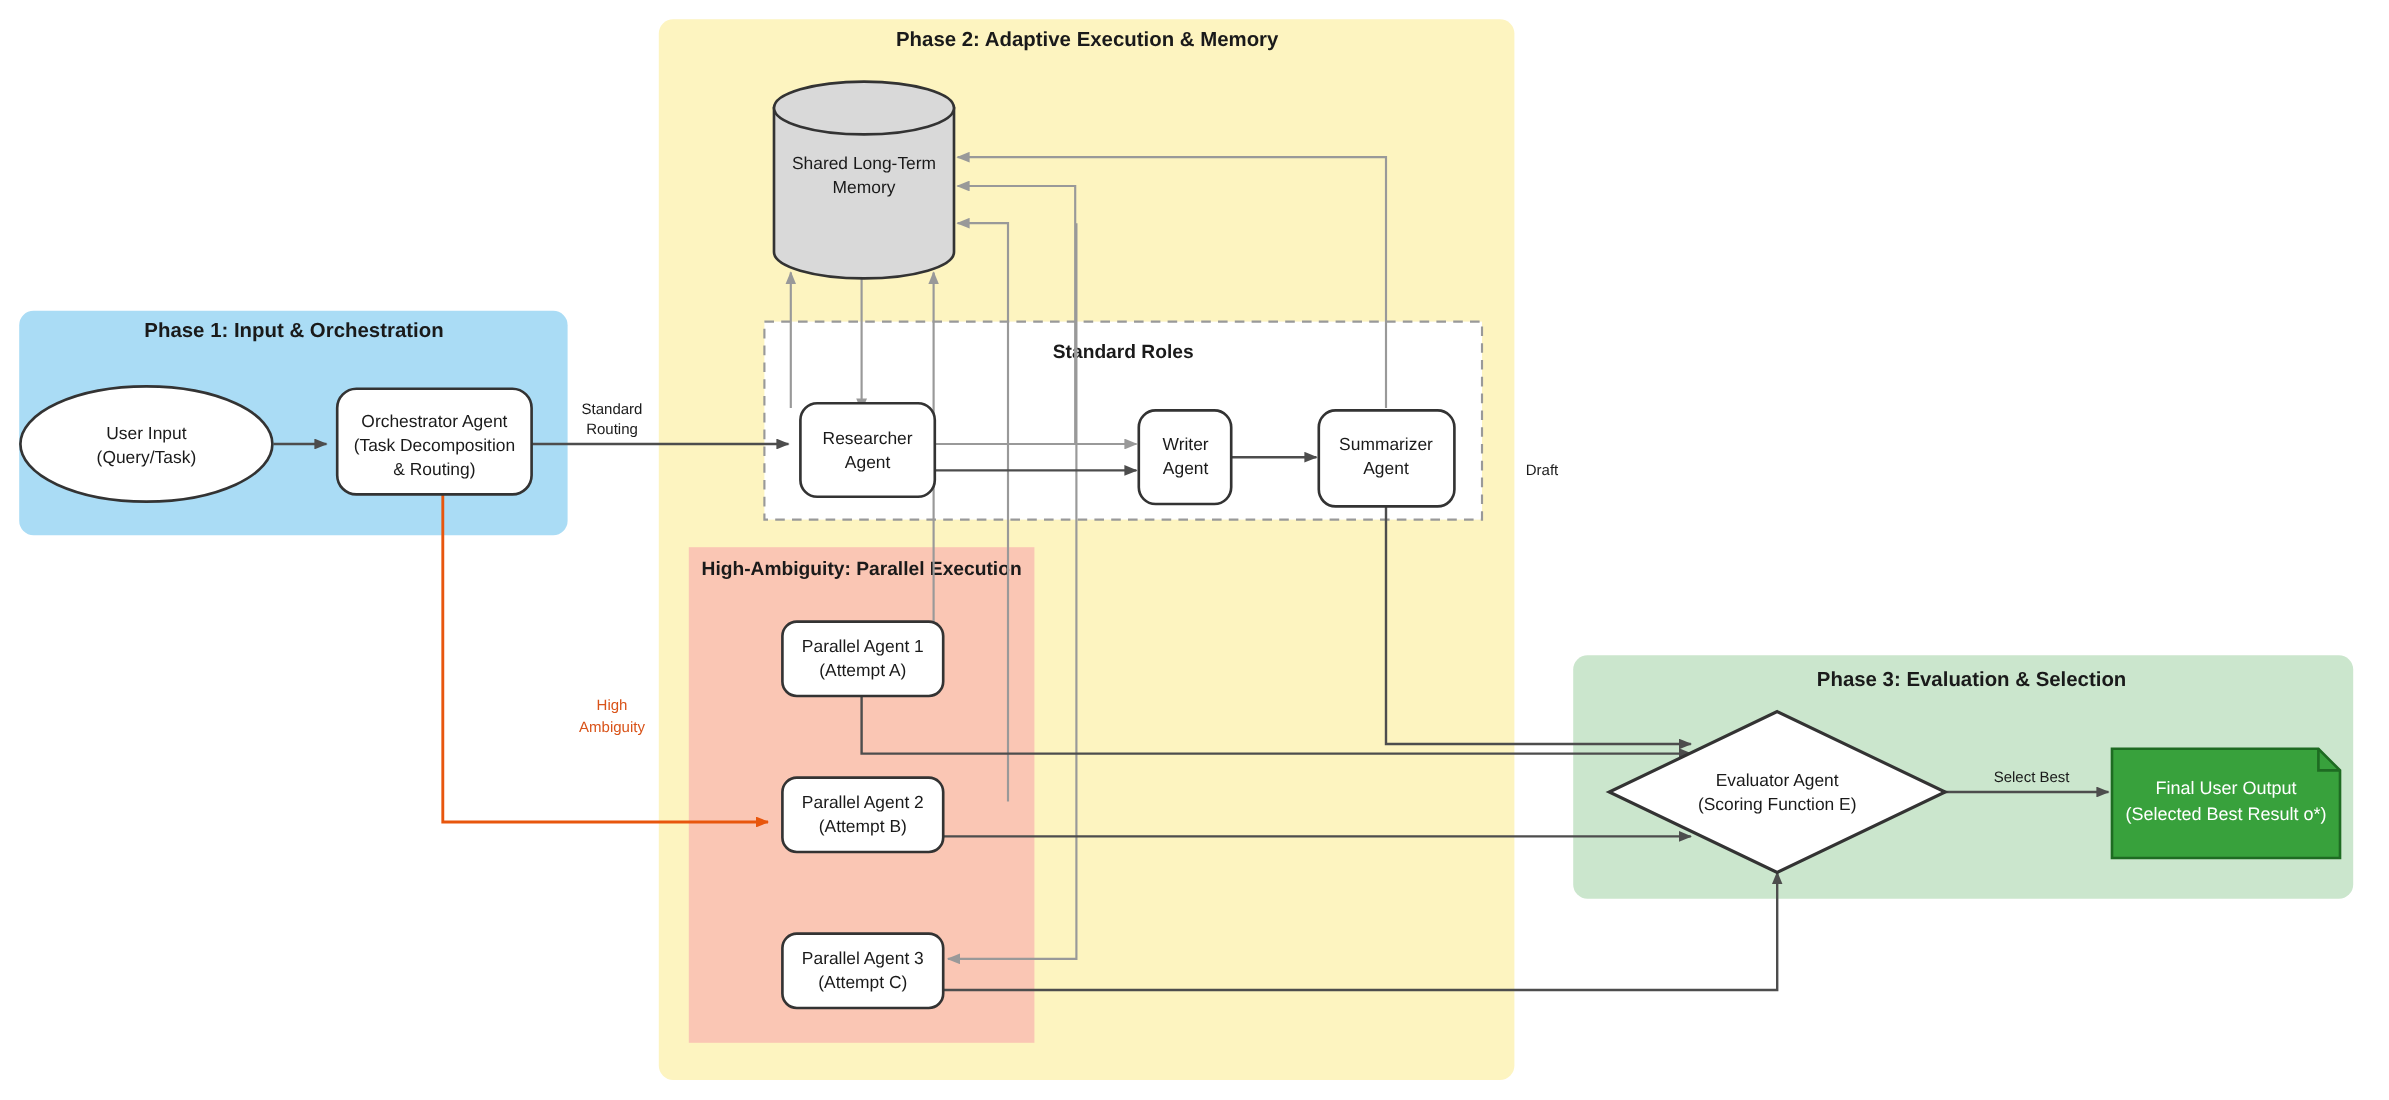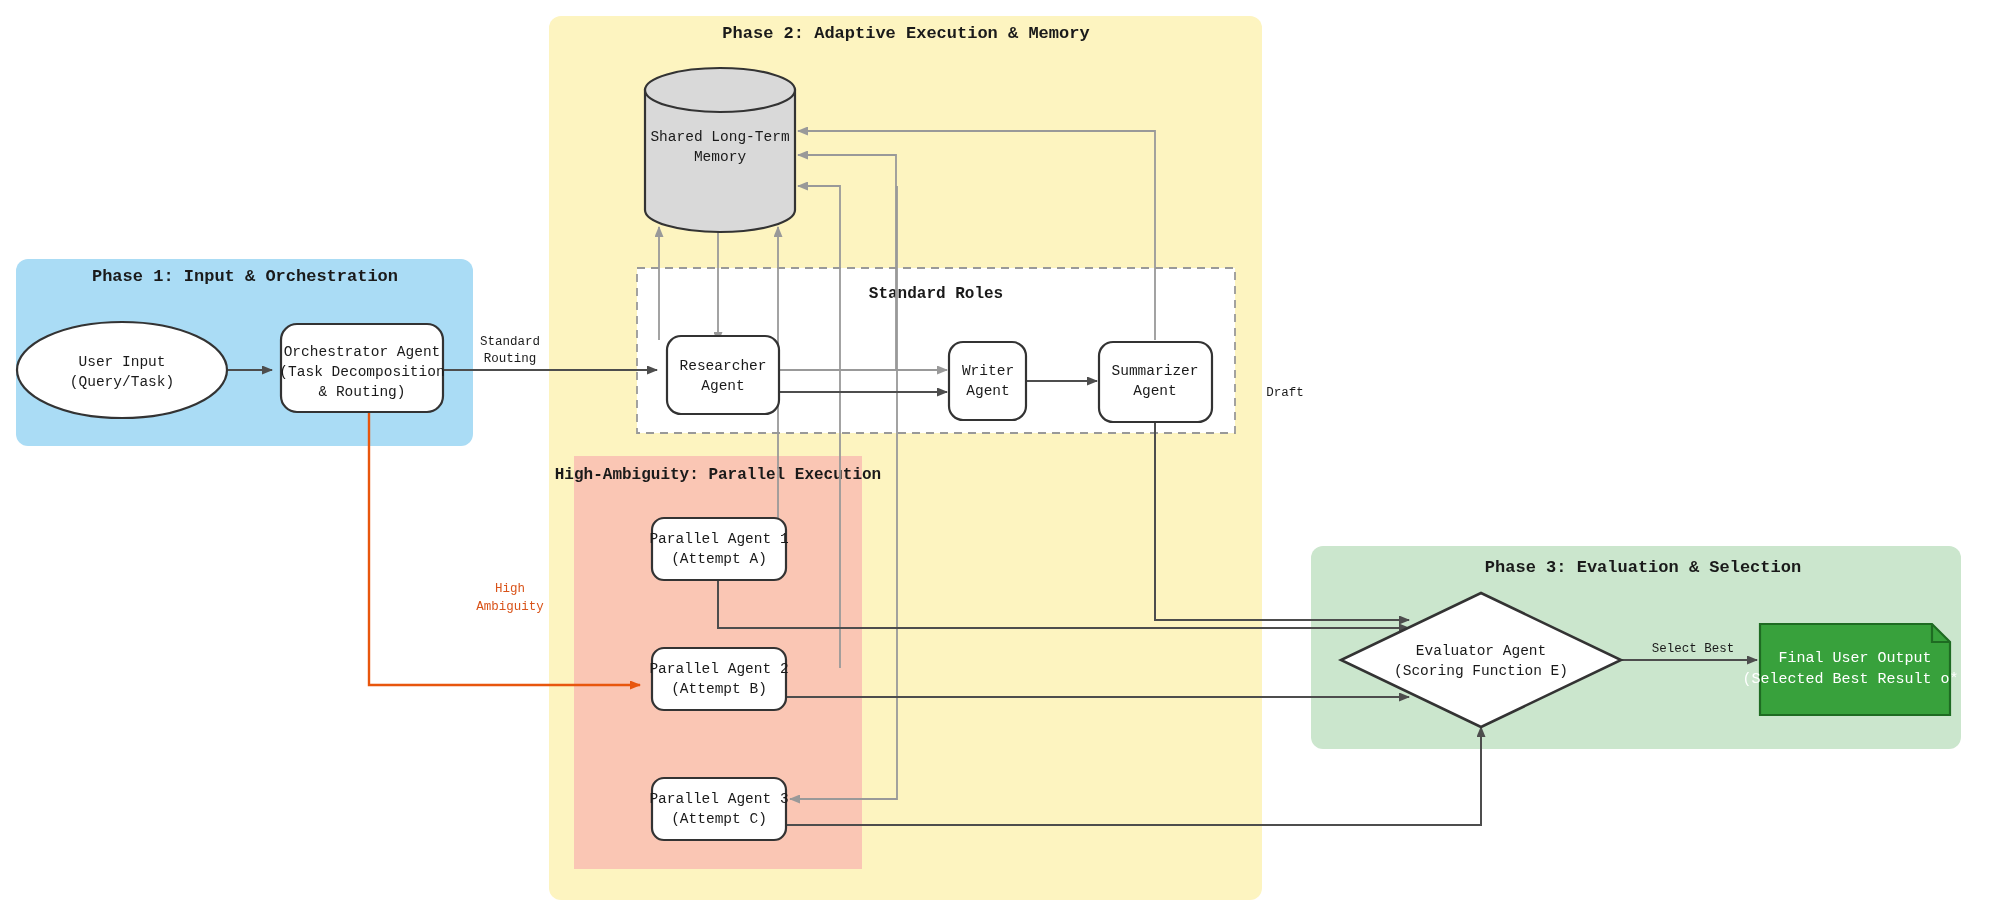--- a/index.html
+++ b/index.html
@@ -9,21 +9,20 @@
   }
   body {
     font-family: "Liberation Sans", sans-serif;
   }
   #canvas {
     position: relative;
     width: 1991px;
     height: 917px;
     background: #ffffff;
     overflow: hidden;
-    font-family: Liberation Mono, monospace;
   }
   svg.layer {
     position: absolute;
     left: 0;
     top: 0;
     width: 1991px;
     height: 917px;
   }
   .phase-title {
     font-weight: bold;

